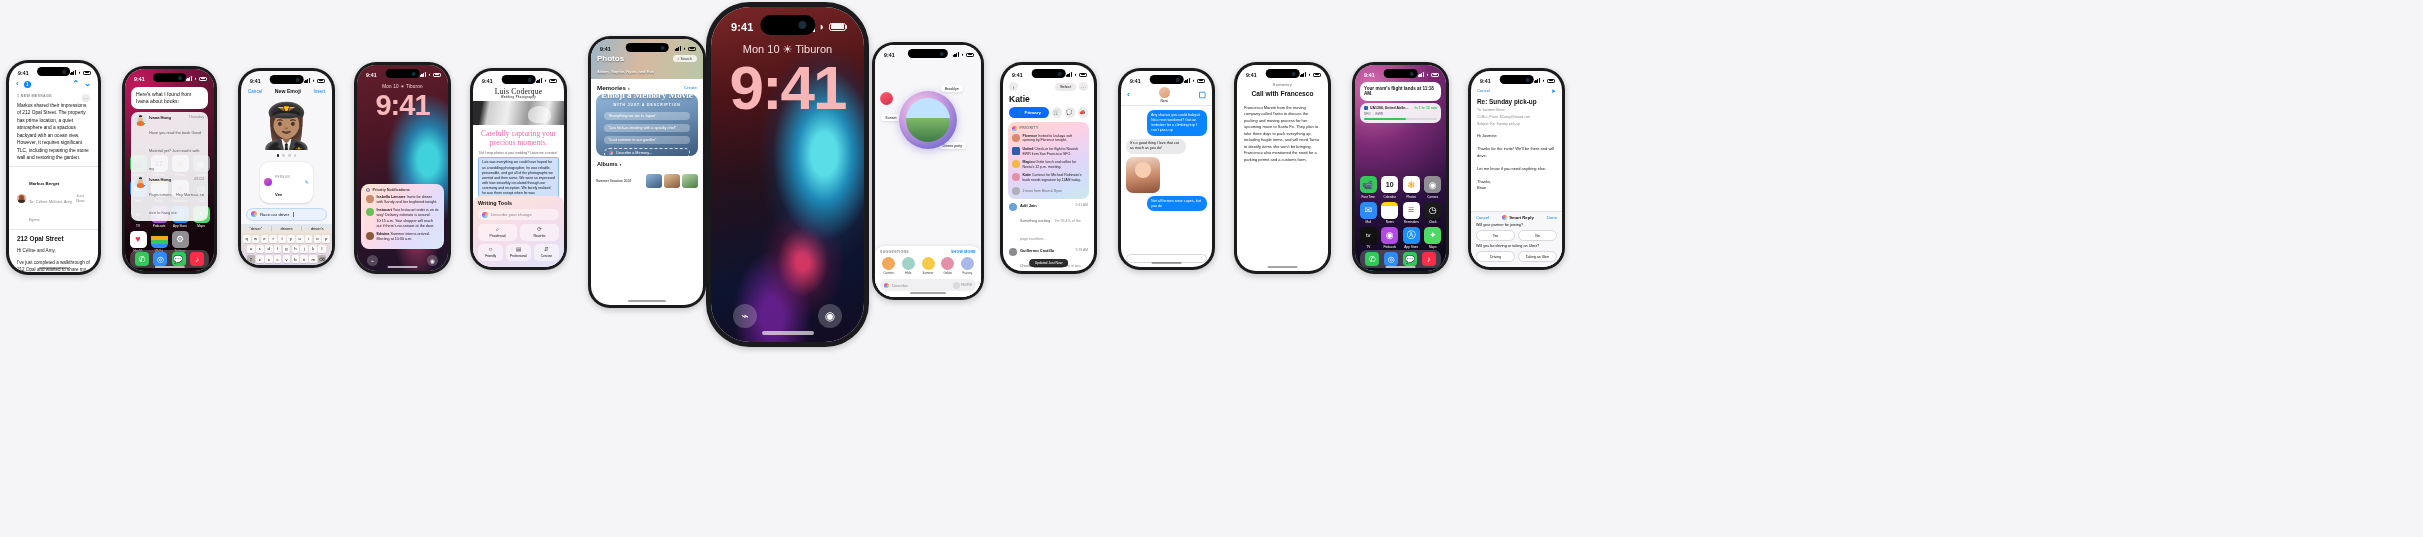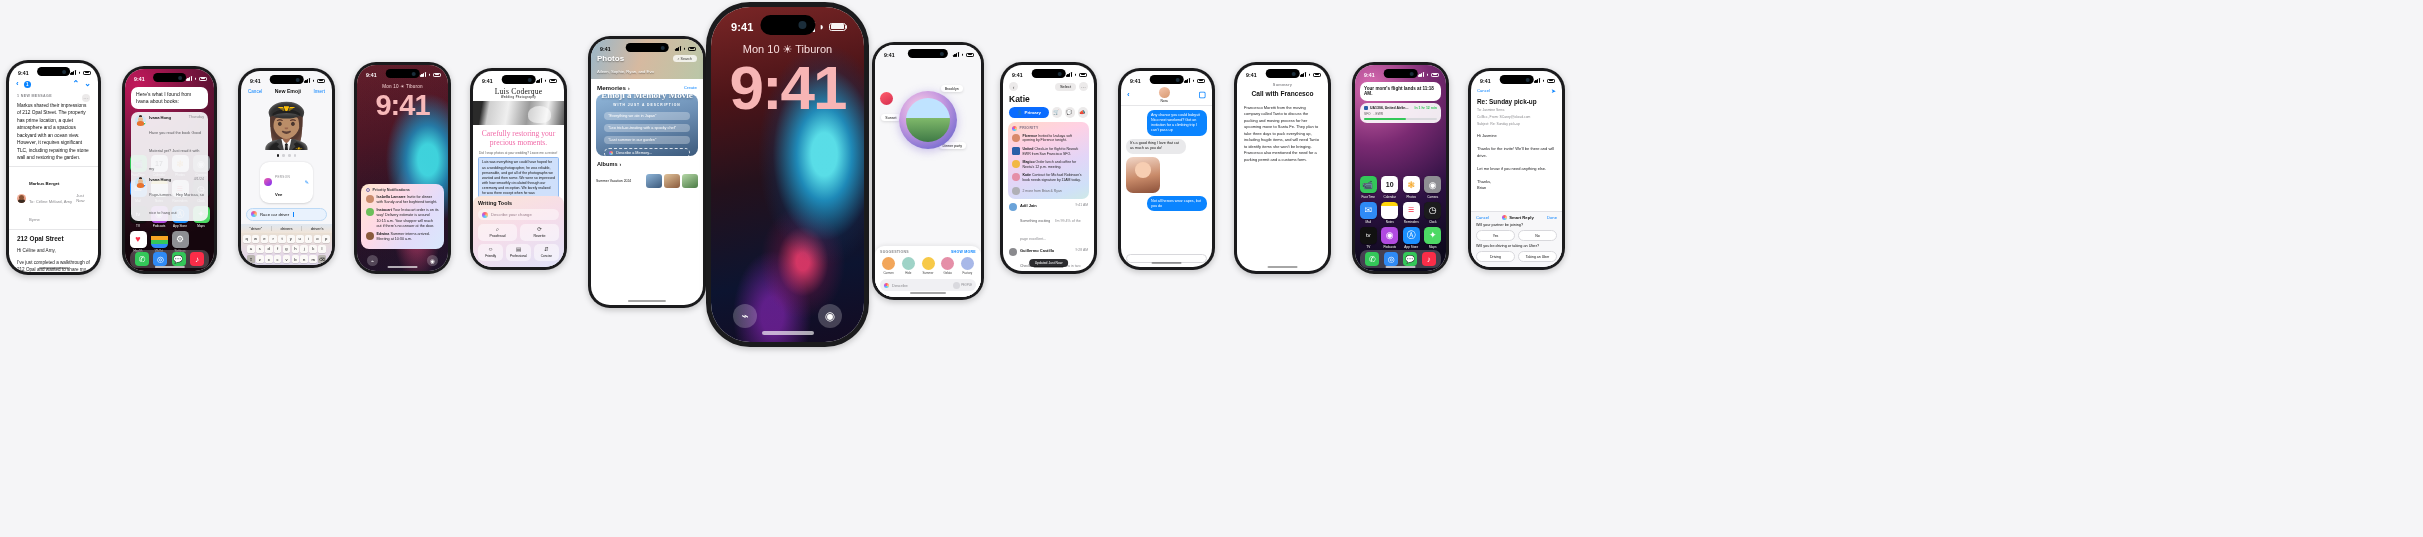--- a/index.html
+++ b/index.html
@@ -638,21 +638,21 @@
             </span>
           <span class="wifi">◗</span>
           <span class="batt"></span>
         </span>
       </div>
       <div class="wt-brand">
         <div class="wt-name">Luis Coderque</div>
         <div class="wt-sub">Wedding Photography</div>
       </div>
       <div class="wt-hero"></div>
-      <div class="wt-tag">Carefully restoring your precious moments.</div>
+      <div class="wt-tag">Carefully capturing your precious moments.</div>
       <div class="wt-note">Did I snap photos at your wedding? Leave me a review!</div>
       <div class="wt-sel">Luis was everything we could have hoped for as a wedding photographer, he was reliable, personable, and got all of the photographs we wanted and then some. We were so impressed with how smoothly circulated through our ceremony and reception. We barely realized he was there except when he was</div>
 
       <div class="wt-panel">
         <div class="wt-h">Writing Tools</div>
         <div class="wt-input">
           <span class="sparkle"></span>
           <span class="wt-ph">Describe your change</span>
         </div>
         <div class="wt-grid">

